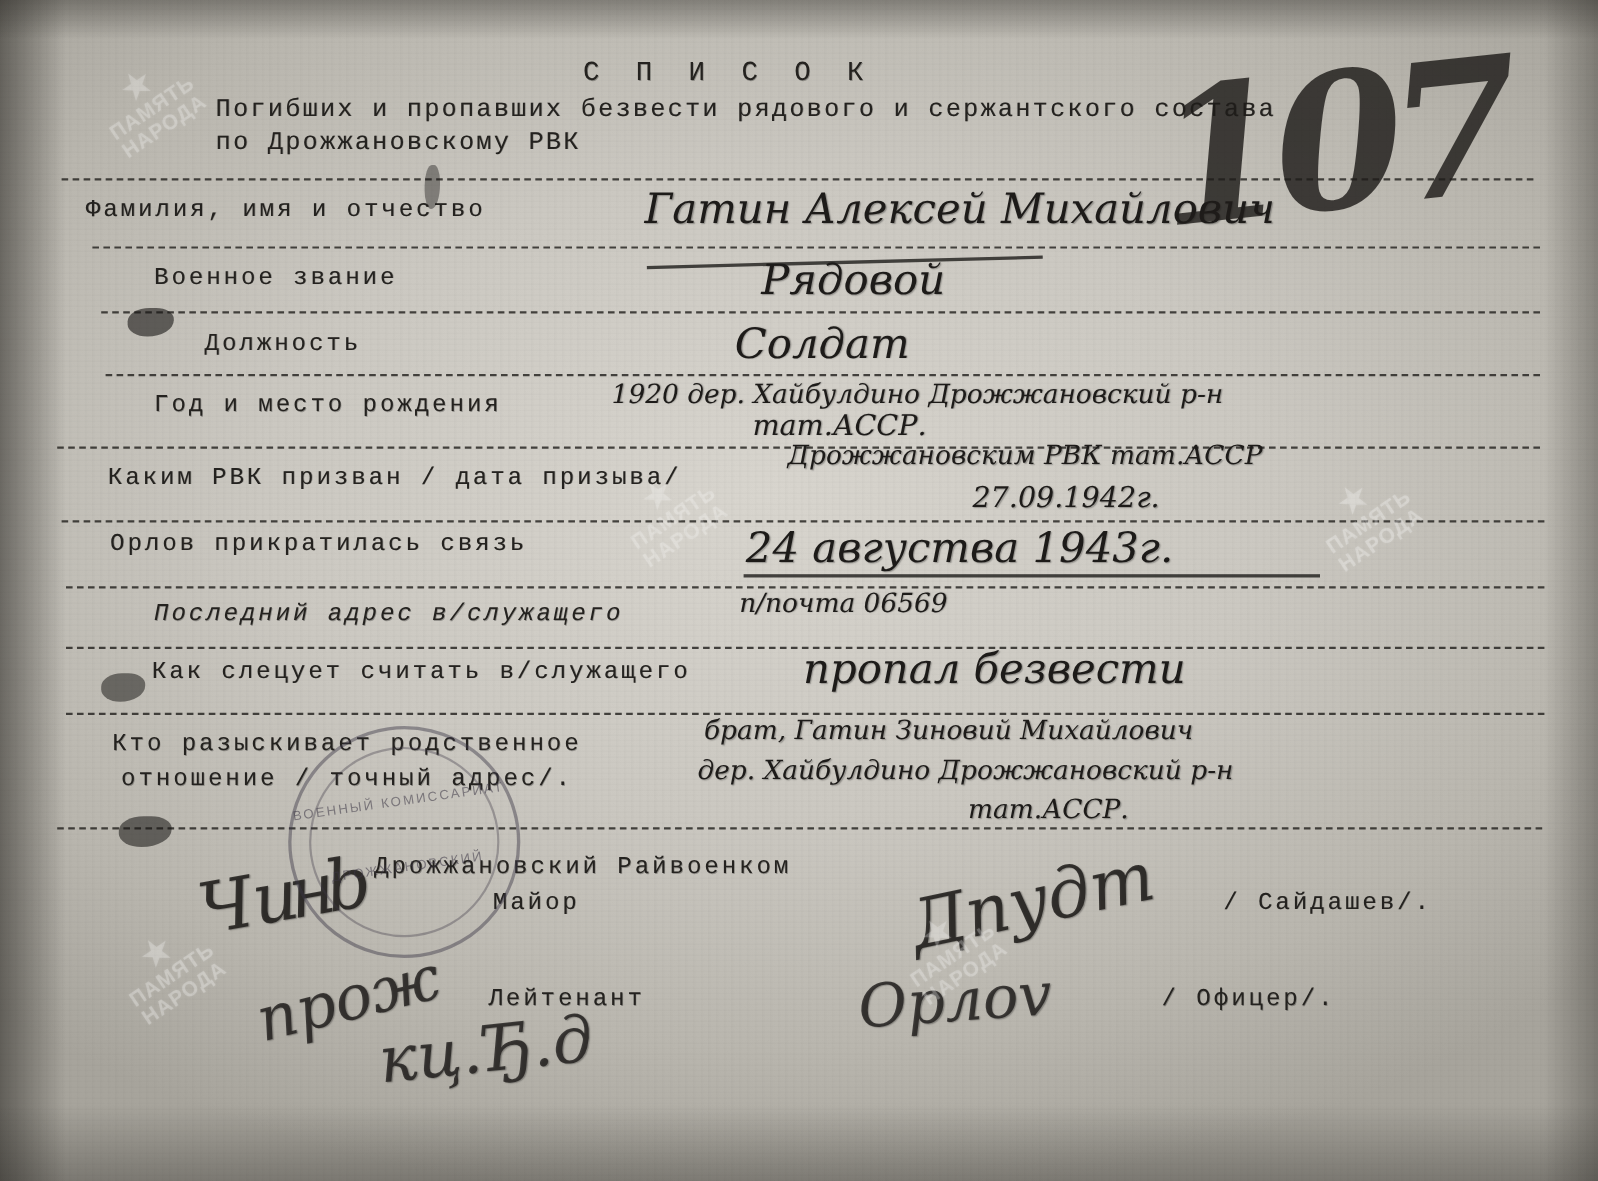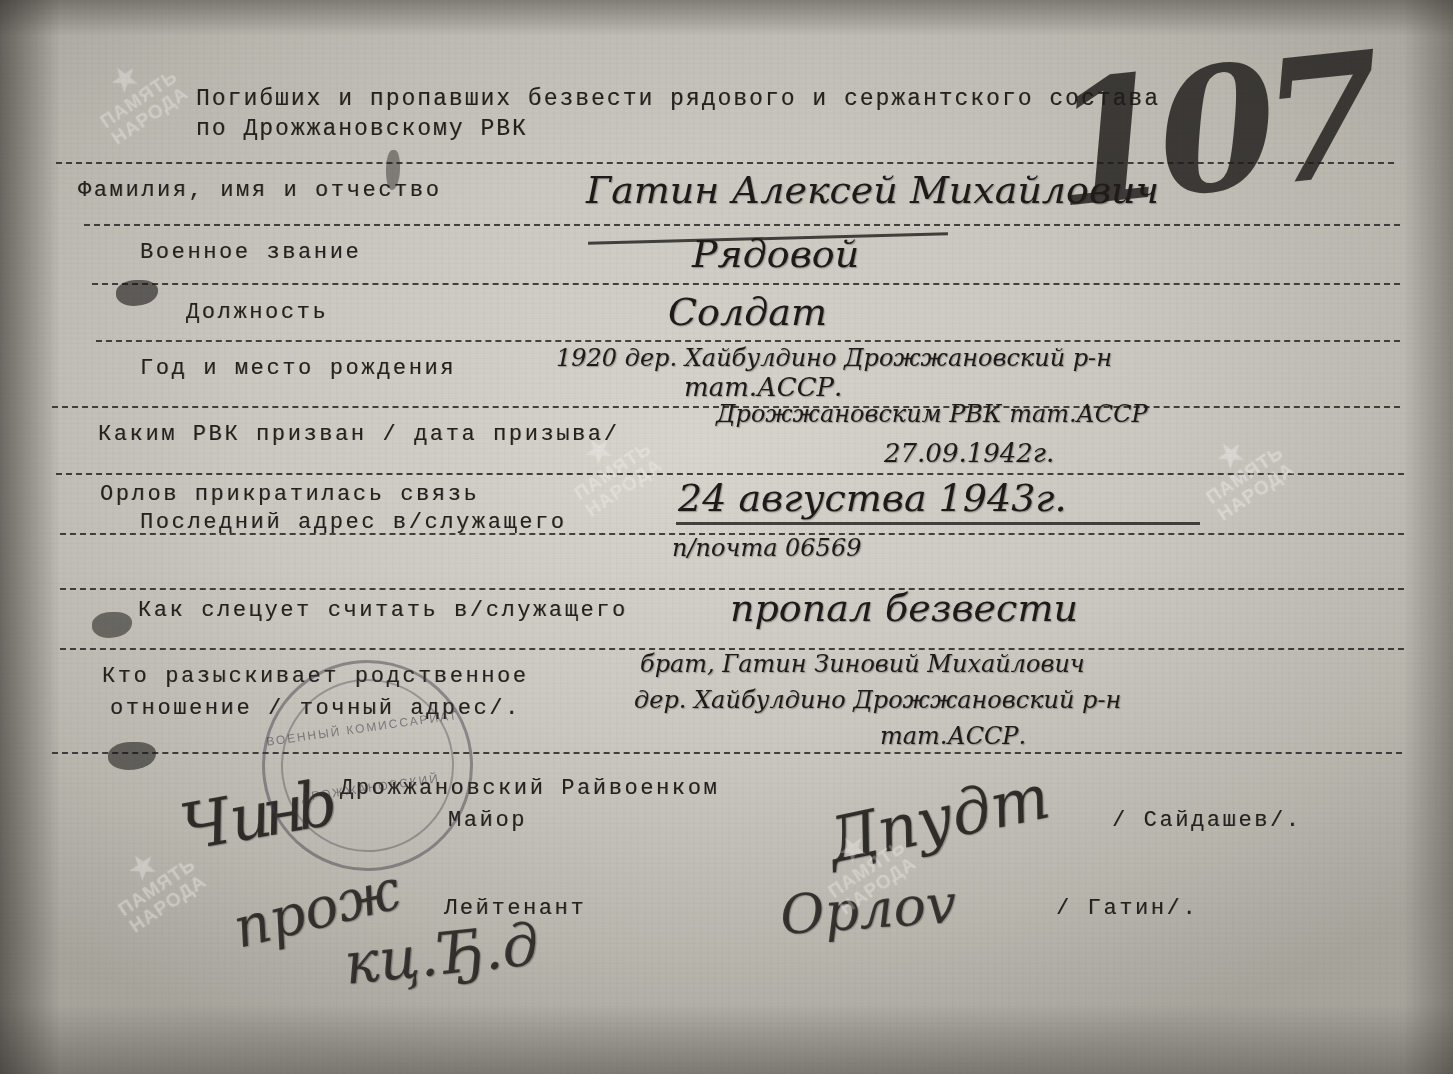--- a/index.html
+++ b/index.html
@@ -185,41 +185,42 @@
     border-radius: 50% 40% 60% 45%;
     pointer-events: none;
   }
 </style>
 </head>
 <body>
 
 <div class="page">
   <div class="paper"></div>
 
+  <div class="typed title-main">С П И С О К</div>
   <div class="typed title-sub1">Погибших и пропавших безвести рядового и сержантского состава</div>
   <div class="typed title-sub2">по Дрожжановскому РВК</div>
 
   <div class="rule" style="left:56px; top:162px; width:1338px;"></div>
   <div class="rule" style="left:84px; top:224px; width:1316px;"></div>
   <div class="rule" style="left:92px; top:283px; width:1308px;"></div>
   <div class="rule" style="left:96px; top:340px; width:1304px;"></div>
   <div class="rule" style="left:52px; top:406px; width:1348px;"></div>
   <div class="rule" style="left:56px; top:473px; width:1348px;"></div>
   <div class="rule" style="left:60px; top:533px; width:1344px;"></div>
   <div class="rule" style="left:60px; top:588px; width:1344px;"></div>
   <div class="rule" style="left:60px; top:648px; width:1344px;"></div>
   <div class="rule" style="left:52px; top:752px; width:1350px;"></div>
 
   <div class="typed label" style="left:78px;  top:178px;">Фамилия, имя и отчество</div>
   <div class="typed label" style="left:140px; top:240px;">Военное звание</div>
   <div class="typed label" style="left:186px; top:300px;">Должность</div>
   <div class="typed label" style="left:140px; top:356px;">Год и место рождения</div>
   <div class="typed label" style="left:98px;  top:422px;">Каким РВК призван / дата призыва/</div>
   <div class="typed label" style="left:100px; top:482px;">Орлов прикратилась связь</div>
-  <div class="typed label" style="left:140px; top:510px;">Последний адрес в/служащего</div>
+  <div class="typed label" style="left:140px; top:546px;font-style:italic;">Последний адрес в/служащего</div>
   <div class="typed label" style="left:138px; top:598px;">Как слецует считать в/служащего</div>
   <div class="typed label" style="left:102px; top:664px;">Кто разыскивает родственное</div>
   <div class="typed label" style="left:110px; top:696px;">отношение / точный адрес/.</div>
 
   <div class="hand big" style="left:586px; top:168px;">Гатин  Алексей  Михайлович</div>
 
   <div class="hand big" style="left:692px; top:232px;text-align:right;">Рядовой</div>
   <div class="underline-hand" style="left:588px; top:237px; width:360px; transform:rotate(-1.5deg);"></div>
 
   <div class="hand big" style="left:668px; top:290px;">Солдат</div>
@@ -241,21 +242,21 @@
   <div class="hand med" style="left:634px; top:686px;">дер. Хайбулдино Дрожжановский р-н</div>
   <div class="hand med" style="left:880px; top:722px;">тат.АССР.</div>
 
   <div class="scrawl" style="left:1052px; top:30px;">107</div>
 
   <div class="typed label" style="left:340px; top:776px;">Дрожжановский Райвоенком</div>
   <div class="typed label" style="left:448px; top:808px;">Майор</div>
   <div class="typed label" style="left:1112px; top:808px;">/ Сайдашев/.</div>
 
   <div class="typed label" style="left:444px; top:896px;">Лейтенант</div>
-  <div class="typed label" style="left:1056px; top:896px;">/ Гатин/.</div>
+  <div class="typed label" style="left:1056px; top:896px;">/ Офицер/.</div>
 
   <div class="hand" style="left:180px; top:778px; font-size:64px; transform:rotate(-10deg); color:rgba(30,28,26,.85);">Ч<span style="letter-spacing:-8px;">ин</span>b</div>
   <div class="hand" style="left:232px; top:876px; font-size:56px; transform:rotate(-14deg); color:rgba(30,28,26,.8);">прож</div>
   <div class="hand" style="left:344px; top:920px; font-size:58px; transform:rotate(-6deg); color:rgba(30,28,26,.8);">кц.Ђ.д</div>
   <div class="hand" style="left:826px; top:782px; font-size:62px; transform:rotate(-12deg); color:rgba(30,28,26,.85);">Дпудт</div>
   <div class="hand" style="left:780px; top:878px; font-size:54px; transform:rotate(-4deg); color:rgba(30,28,26,.8);">Орлоv</div>
 
   <div class="stamp" style="left:262px; top:660px;">
     <div class="stamp-text" style="top:58px;">ВОЕННЫЙ КОМИССАРИАТ</div>
     <div class="stamp-text" style="top:118px;">ДРОЖЖАНОВСКИЙ</div>

